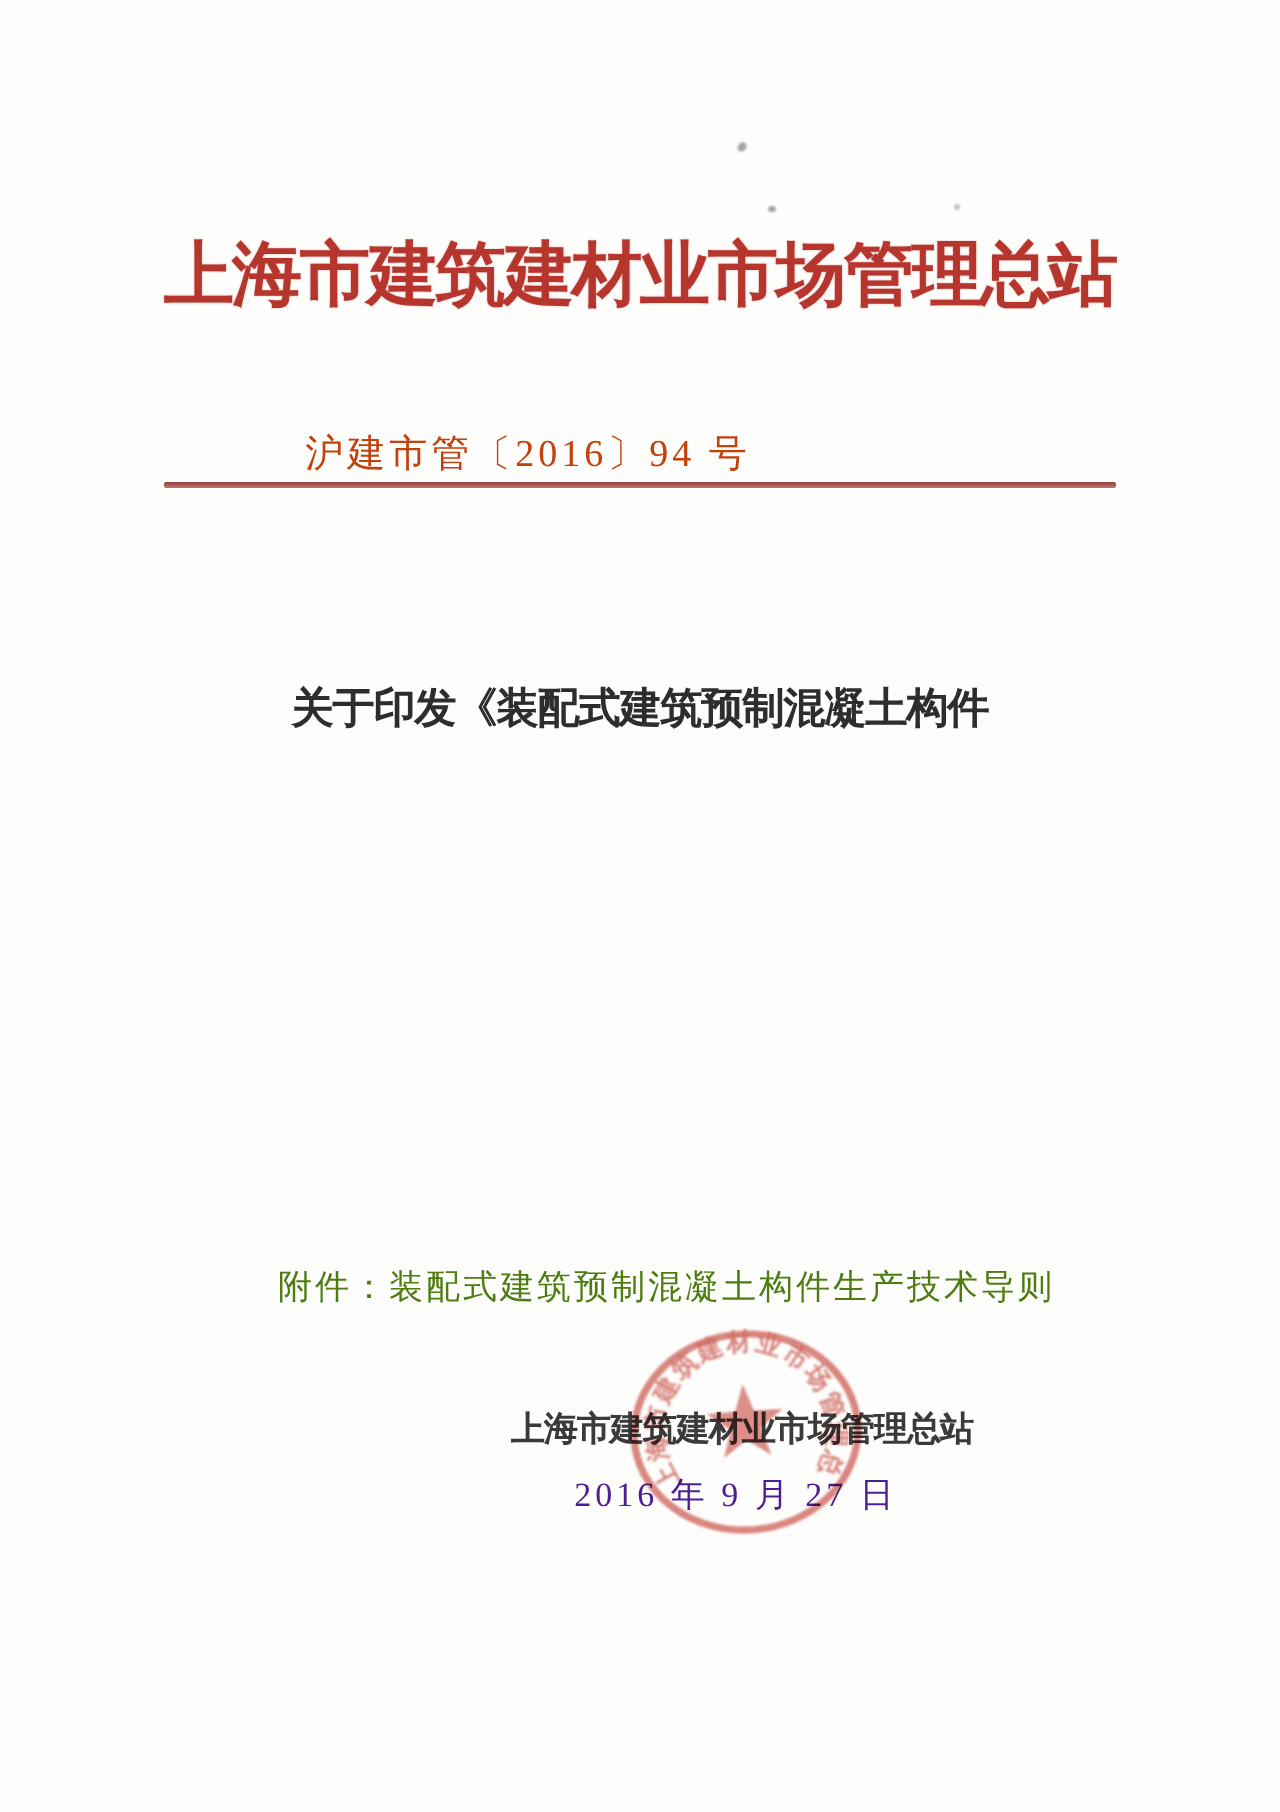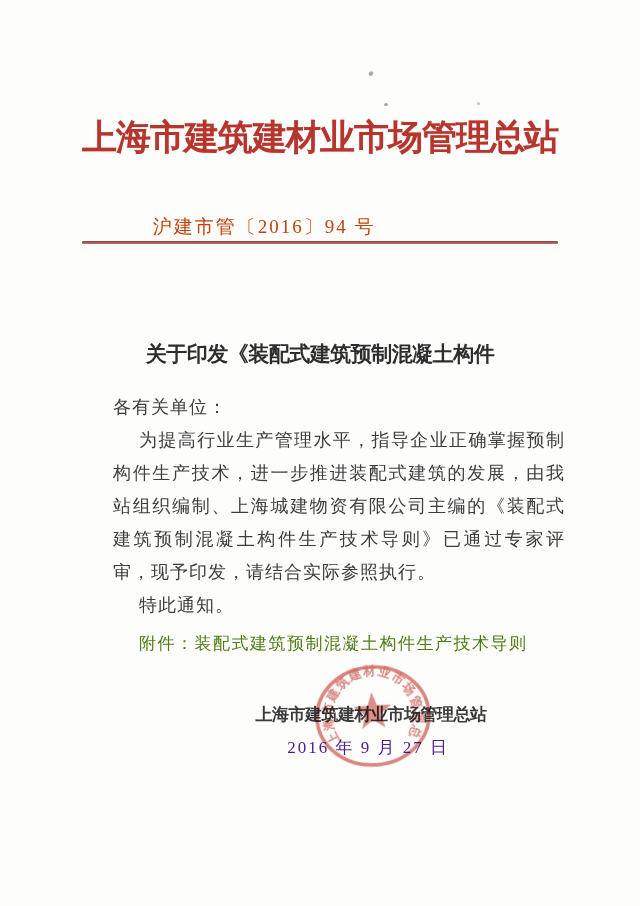--- a/index.html
+++ b/index.html
@@ -131,25 +131,20 @@
   <div class="org-name">上海市建筑建材业市场管理总站</div>
 
   <div class="doc-number">沪建市管〔2016〕94 号</div>
 
   <div class="red-rule"></div>
 
   <div class="notice-title">
     <div>关于印发《装配式建筑预制混凝土构件</div>
   </div>
 
-  <div class="body-block">
-    <p>各有关单位：</p>
-    <p class="indent">为提高行业生产管理水平，指导企业正确掌握预制构件生产技术，进一步推进装配式建筑的发展，由我站组织编制、上海城建物资有限公司主编的《装配式建筑预制混凝土构件生产技术导则》已通过专家评审，现予印发，请结合实际参照执行。</p>
-    <p class="indent">特此通知。</p>
-  </div>
 
   <div class="attachment-line">附件：装配式建筑预制混凝土构件生产技术导则</div>
 
   <div class="signer-line">上海市建筑建材业市场管理总站</div>
   <div class="date-line">2016 年 9 月 27 日</div>
 
   <svg class="stamp" viewBox="0 0 180 180" xmlns="http://www.w3.org/2000/svg" aria-hidden="true">
     <ellipse cx="90" cy="90" rx="56" ry="49" fill="none" stroke="rgba(201,79,69,0.8)" stroke-width="3.6"></ellipse>
     <polygon points="90,66 85.3,79.5 71,79.8 82.4,88.5 78.2,102.2 90,94 101.8,102.2 97.6,88.5 109,79.8 94.7,79.5" fill="rgba(201,79,69,0.75)"></polygon>
     <defs>

